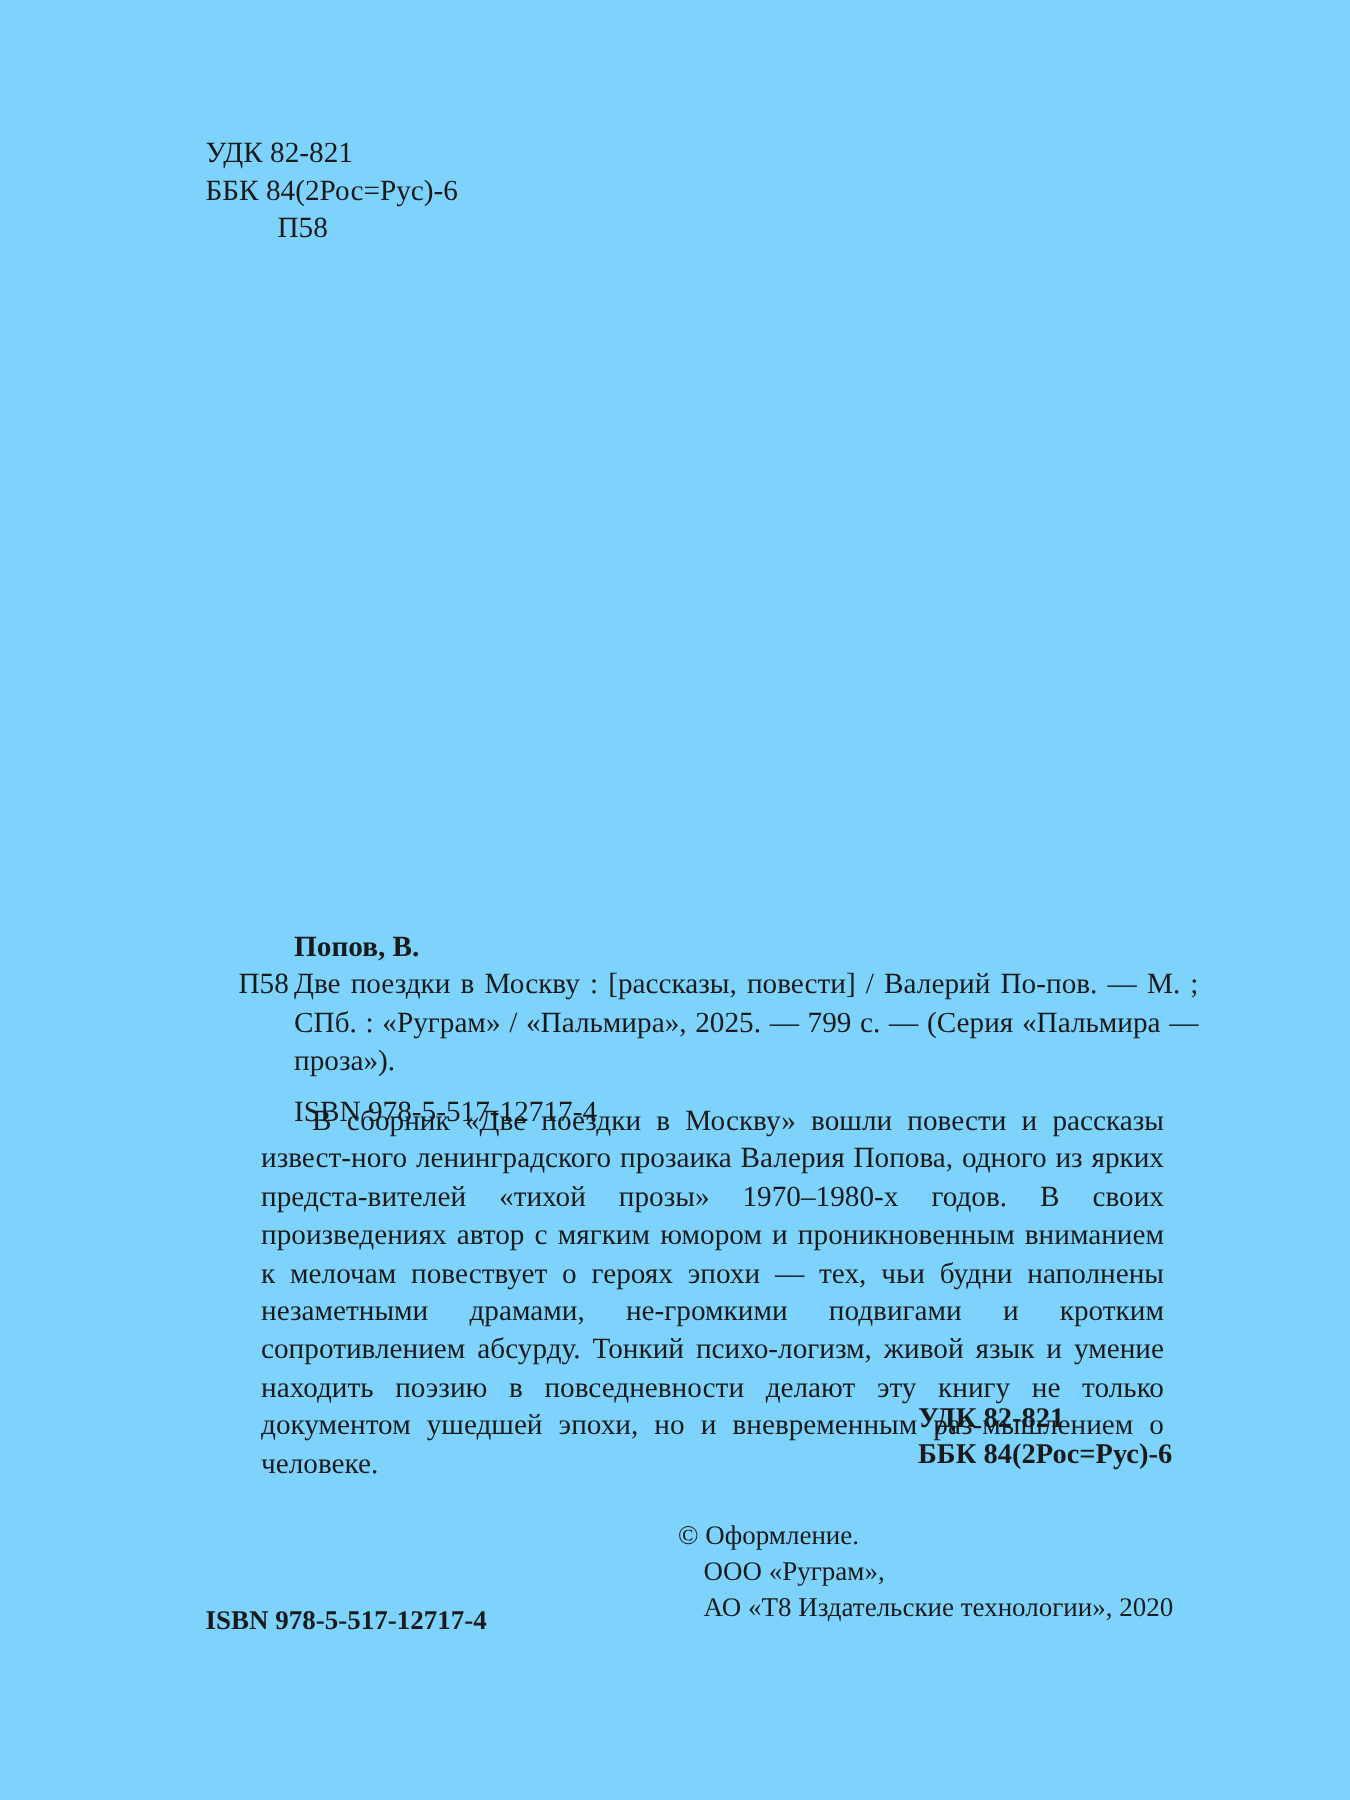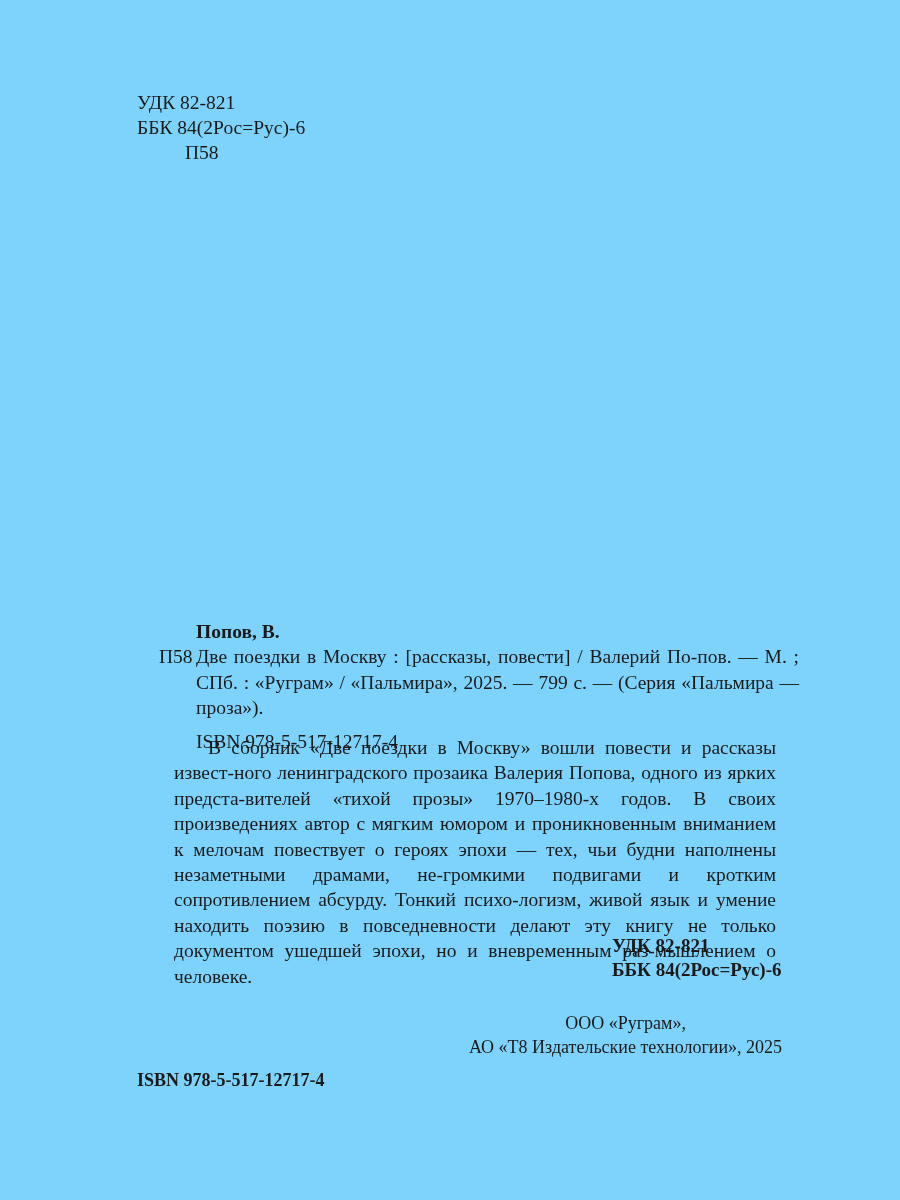--- a/index.html
+++ b/index.html
@@ -97,21 +97,21 @@
   
   .copyright {
     position: absolute;
     left: 452px;
     top: 1011px;
     font-size: 18px;
     line-height: 24.2px;
     white-space: nowrap;
   }
   .copyright .cline { display: block; }
-  .copyright .cline.sub { padding-left: 17px; text-align: center; }
+  .copyright .cline.sub { padding-left: 17px; }
 
   
   .isbn-bottom {
     position: absolute;
     left: 137px;
     top: 1068px;
     font-size: 18px;
     font-weight: bold;
     line-height: 24px;
     white-space: nowrap;
@@ -138,19 +138,20 @@
   </div>
 
   <div class="annotation">В сборник «Две поездки в Москву» вошли повести и рассказы извест­-ного ленинградского прозаика Валерия Попова, одного из ярких предста­-вителей «тихой прозы» 1970–1980­-х годов. В своих произведениях автор с мягким юмором и проникновенным вниманием к мелочам повествует о героях эпохи — тех, чьи будни наполнены незаметными драмами, не­-громкими подвигами и кротким сопротивлением абсурду. Тонкий психо­-логизм, живой язык и умение находить поэзию в повседневности делают эту книгу не только документом ушедшей эпохи, но и вневременным раз­-мышлением о человеке.</div>
 
   <div class="class-repeat">
     <span>УДК 82-821</span>
     <span>ББК 84(2Рос=Рус)-6</span>
   </div>
 
   <div class="copyright">
+    <span class="cline">© Оформление.</span>
     <span class="cline sub">ООО «Руграм»,</span>
-    <span class="cline sub">АО «Т8 Издательские технологии», 2025</span>
+    <span class="cline sub">АО «Т8 Издательские технологии», 2020</span>
   </div>
 
   <div class="isbn-bottom">ISBN 978-5-517-12717-4</div>
 
 </div>
 
 </body></html>

